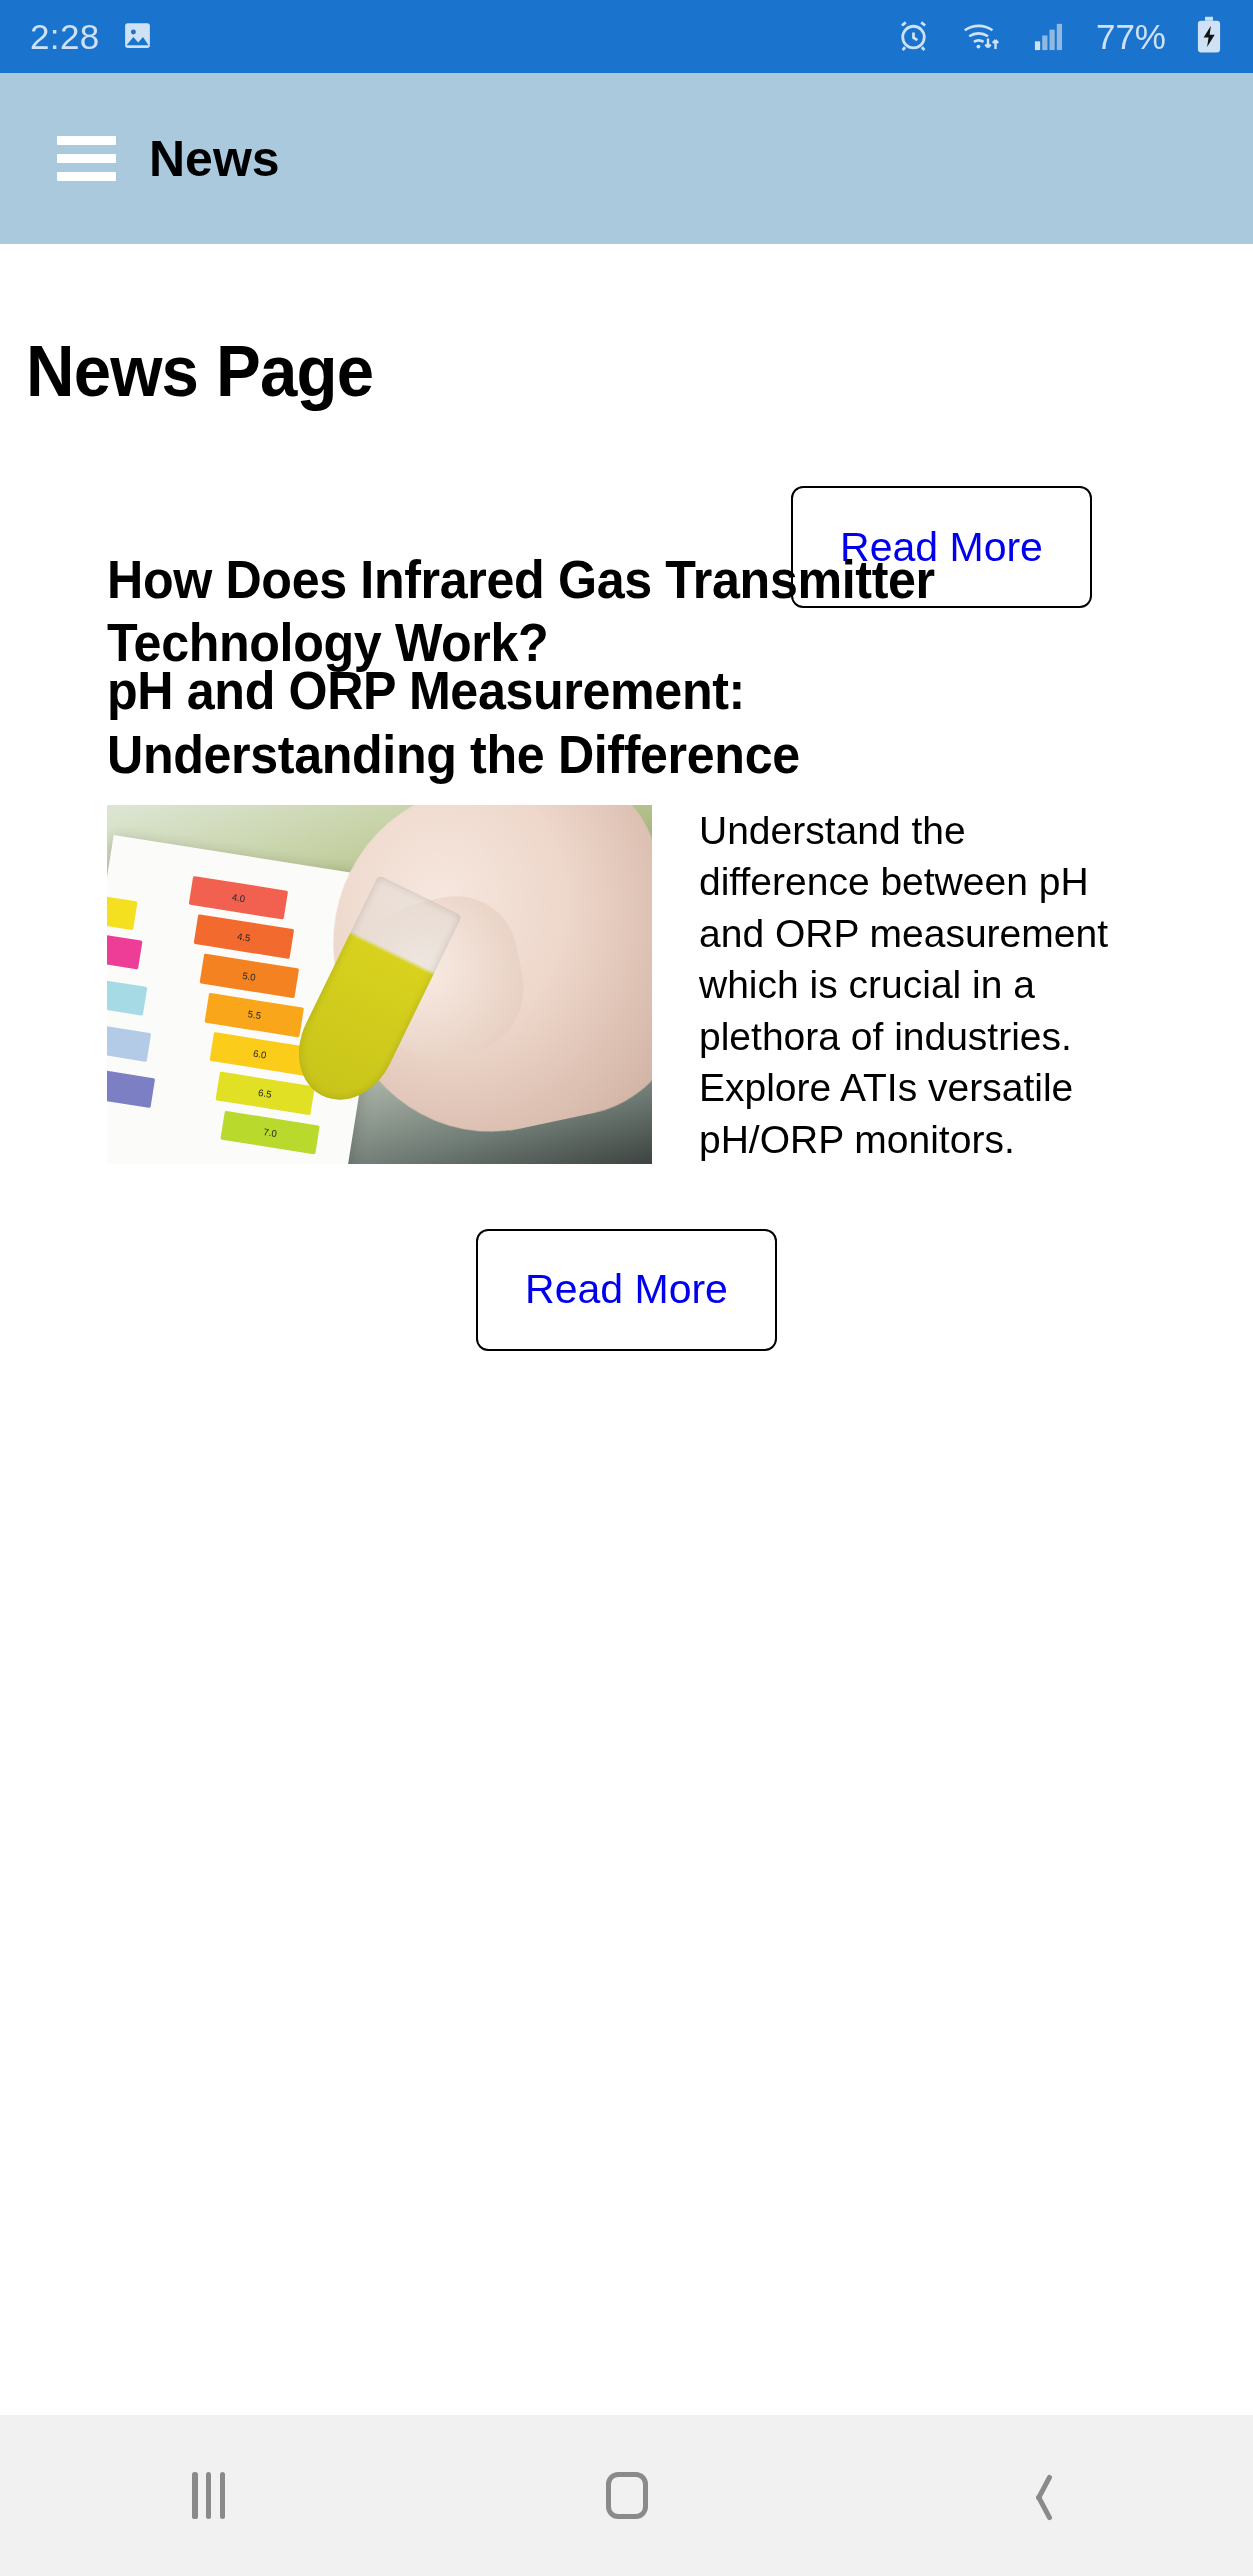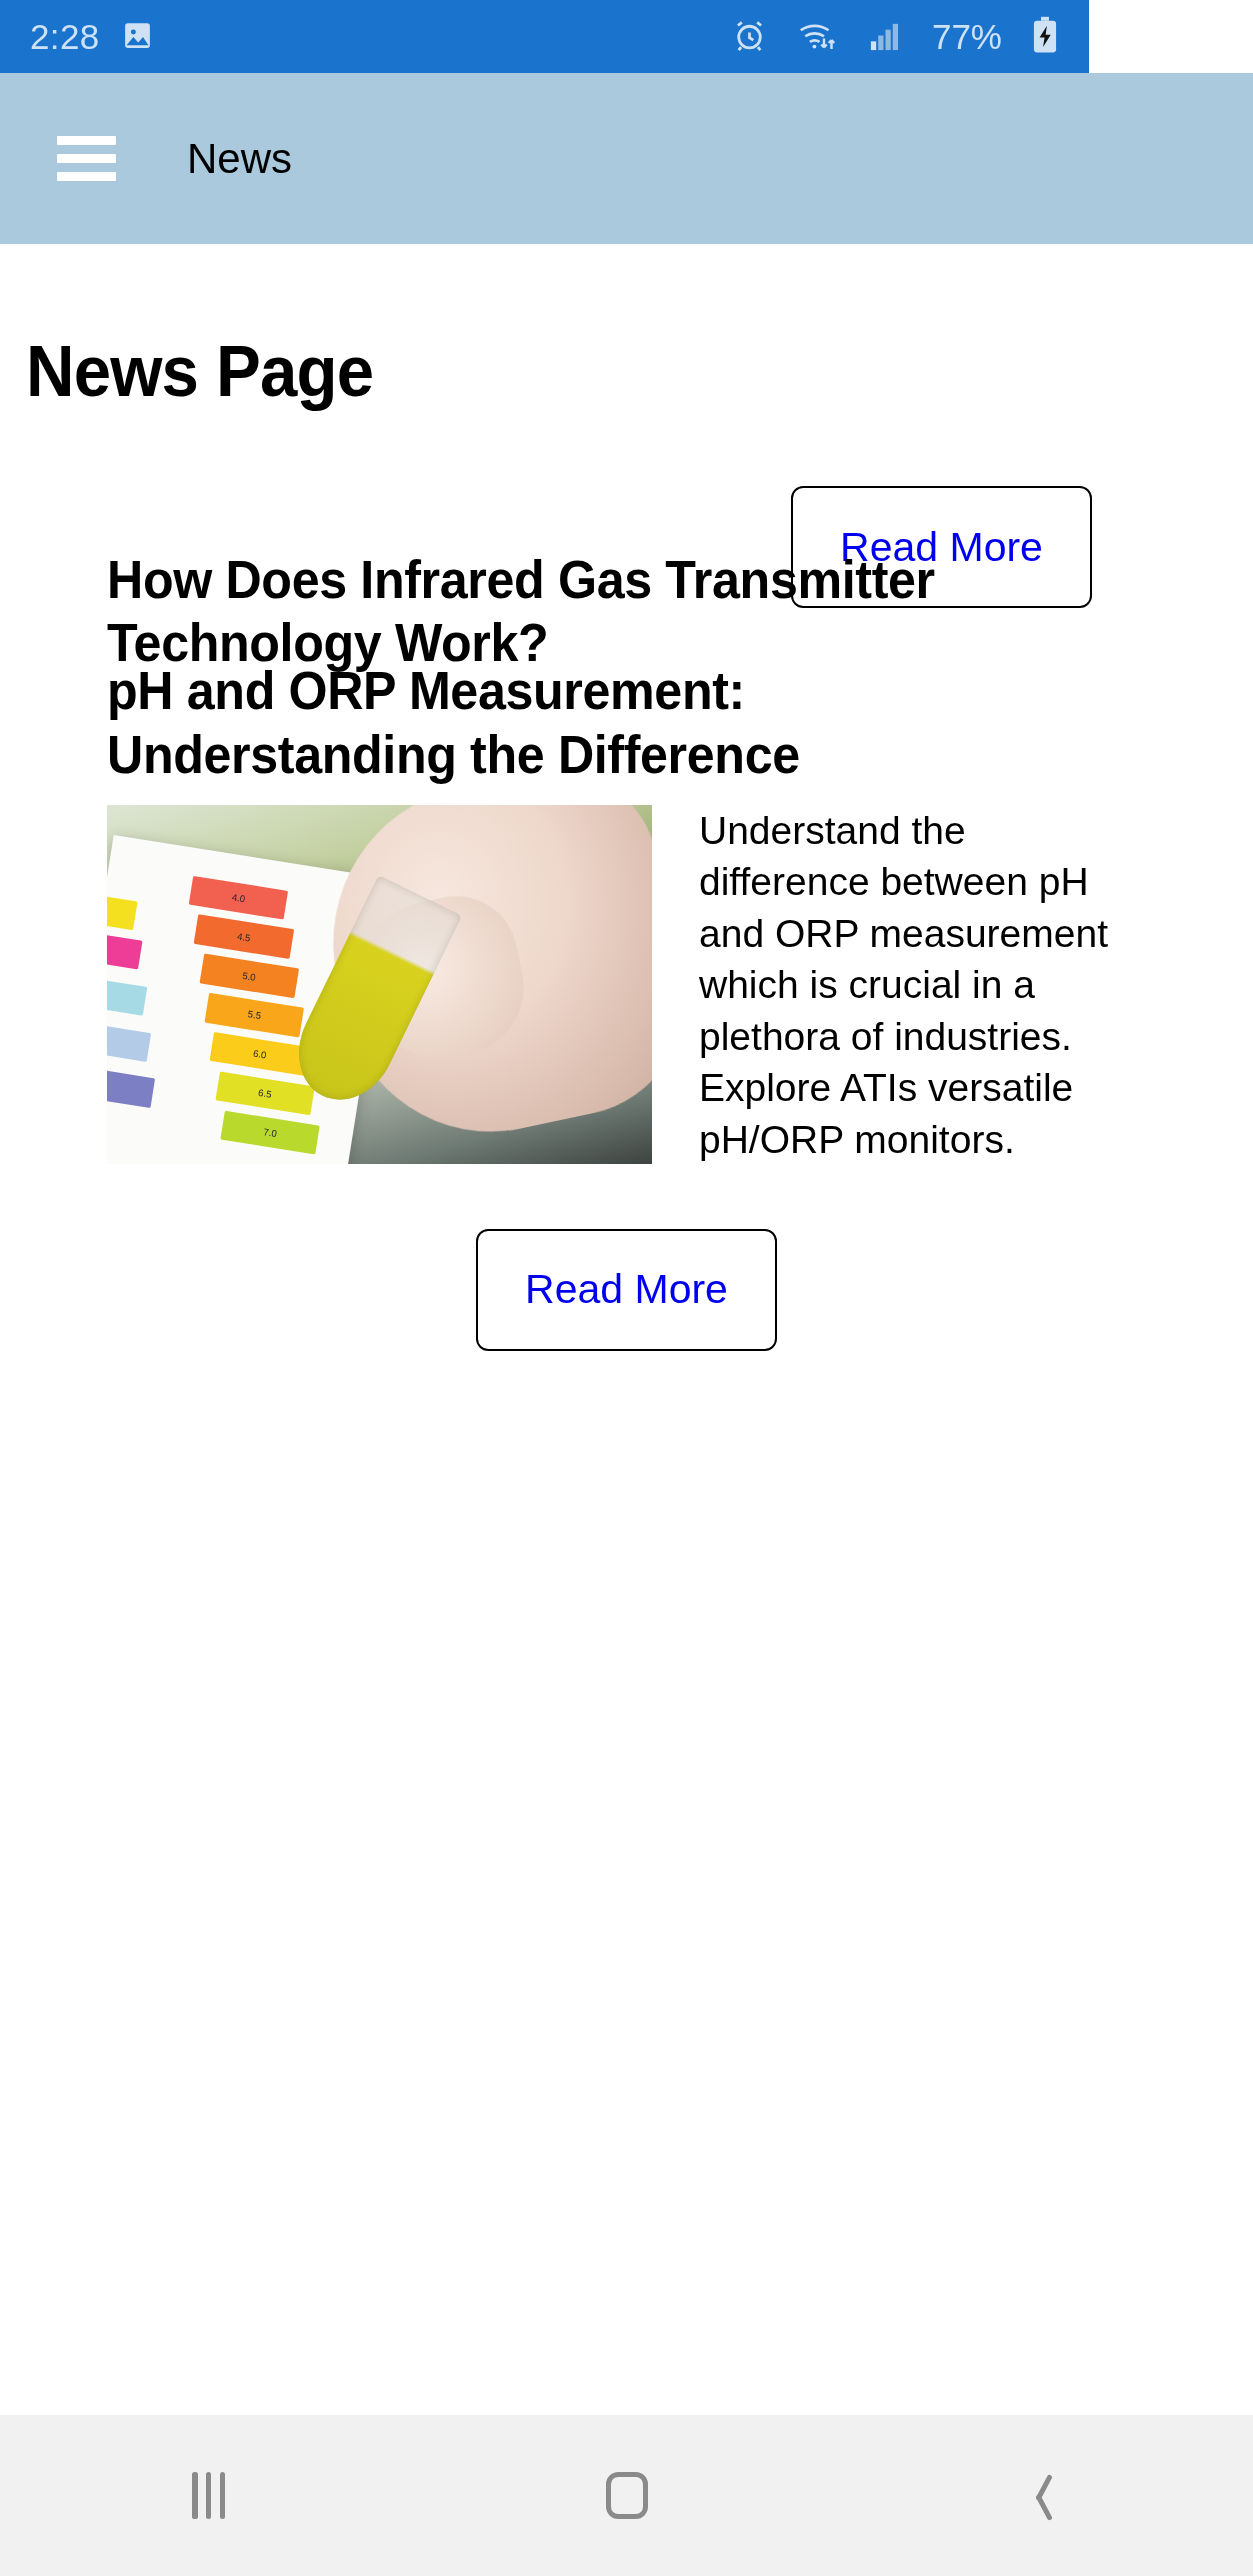--- a/index.html
+++ b/index.html
@@ -6,21 +6,21 @@
   html, body {
     width:1253px; height:2576px;
     background:#ffffff;
     font-family:"Liberation Sans", sans-serif;
     overflow:hidden;
   }
 
   
   .status-bar{
     position:absolute; top:0; left:0;
-    width:1089px; height:73px;
+    width:1253px; height:73px;
     background:#1a73cd;
     display:flex; align-items:center;
     padding:0 30px;
     color:#cfe2f5;
   }
   .sb-left{ display:flex; align-items:center; gap:21px; }
   .sb-time{ font-size:35px; letter-spacing:0.4px; color:#cfe2f5; }
   .sb-right{ margin-left:auto; display:flex; align-items:center; gap:29px; }
   .sb-pct{ font-size:35px; color:#cfe2f5; }
   .sb-ico{ display:block; }
@@ -33,22 +33,22 @@
     display:flex; align-items:center;
   }
   .hamburger{
     width:59px; height:45px;
     margin-left:57px;
     display:flex; flex-direction:column; justify-content:space-between;
     cursor:pointer;
   }
   .hamburger span{ display:block; height:8.7px; background:#ffffff; border-radius:0.9px; }
   .app-title{
-    margin-left:71px;
-    font-size:42px; color:#000000; font-weight:400;
+    margin-left:33px;
+    font-size:50px; color:#000000; font-weight:700;
   }
 
   
   .content{
     position:absolute; top:245px; left:0;
     width:1253px; height:2170px;
     background:#ffffff;
     overflow:hidden;
   }
   .page-title{

